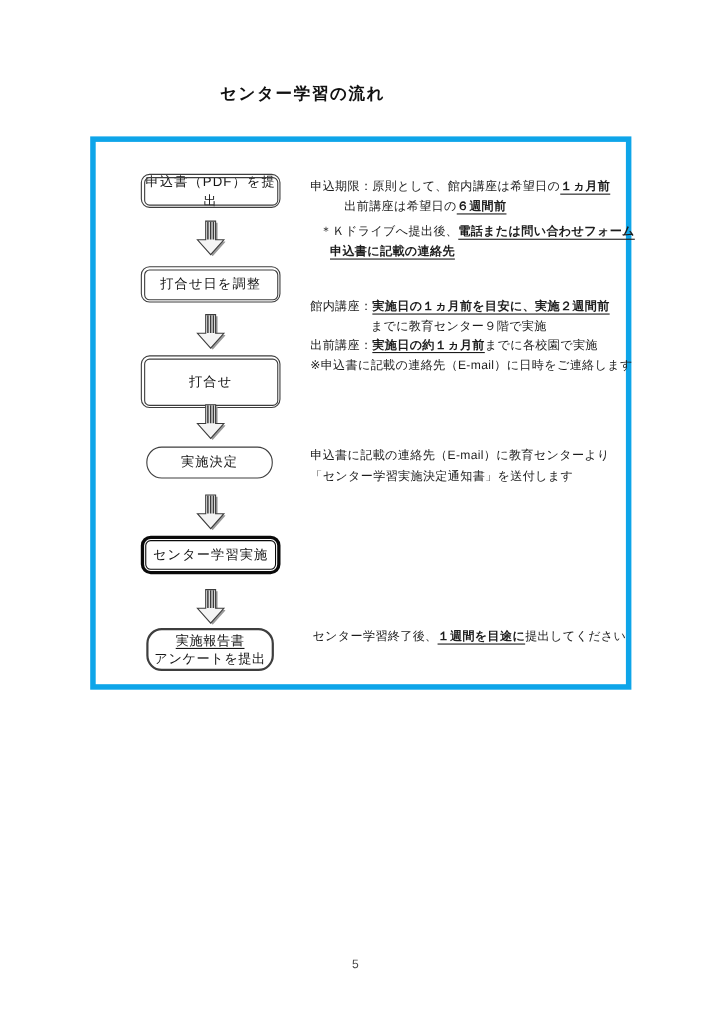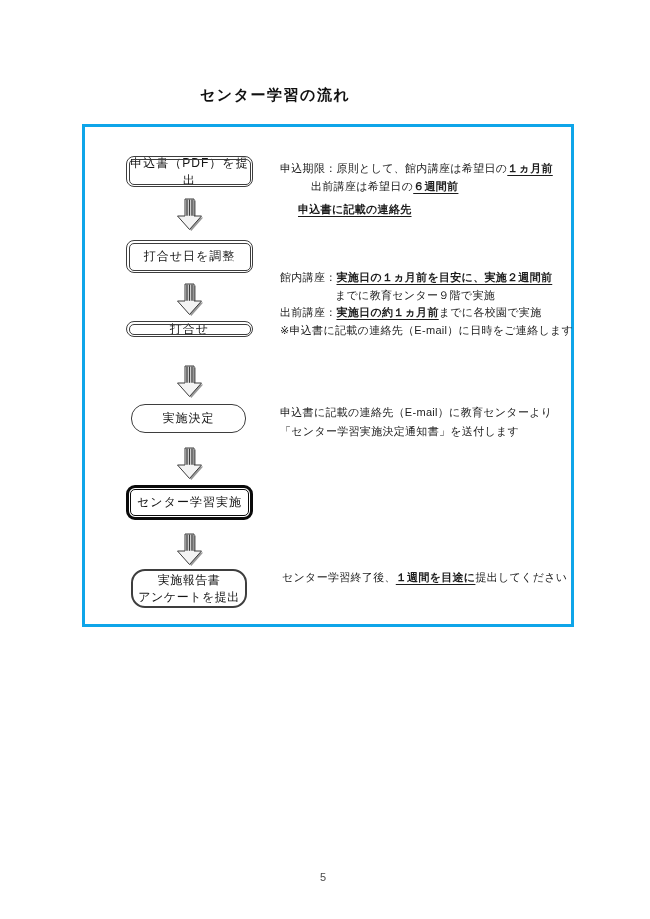--- a/index.html
+++ b/index.html
@@ -5,51 +5,51 @@
   * { margin:0; padding:0; box-sizing:border-box; }
   html,body { width:650px; height:919px; }
   body {
     position:relative;
     background:#ffffff;
     font-family:"Liberation Sans","DejaVu Sans",sans-serif;
     color:#1c1c1c;
     overflow:hidden;
   }
   .page-title {
-    position:absolute; left:200px; top:86px;
+    position:absolute; left:200px; top:76px;
     font-size:15px; font-weight:bold; letter-spacing:1.5px; color:#111;
   }
   .flow-frame {
     position:absolute; left:82px; top:124px; width:492px; height:503px;
-    border:3px solid #0ea5e9; background:#fff;
+    border:5px solid #0ea5e9; background:#fff;
   }
   .fbox {
     position:absolute; background:#fff;
     display:flex; flex-direction:column; align-items:center; justify-content:center;
     font-size:12px; letter-spacing:1px; color:#151515; text-align:center;border-radius:14px;
   }
   .rounded { border:1px solid #3e3e3e; border-radius:8px; }
   .rounded::before {
     content:""; position:absolute; inset:1.5px;
     border:1px solid #3e3e3e; border-radius:5px; pointer-events:none;
   }
   .bold-rounded { border:3px solid #0a0a0a; border-radius:9px; }
   .bold-rounded::before {
     content:""; position:absolute; inset:1px;
     border:1px solid #0a0a0a; border-radius:5px; pointer-events:none;
   }
   .rect1 { border:1px solid #3e3e3e; }
   .rect2 { border:2px solid #3e3e3e; }
   .b1 { left:41px; top:29px;  width:127px; height:31px; }
   .b2 { left:41px; top:113px; width:127px; height:33px; }
-  .b3 { left:41px; top:194px; width:127px; height:16px; }
+  .b3 { left:41px; top:194px; width:127px; height:48px; }
   .b4 { left:46px; top:277px; width:115px; height:29px; }
   .b5 { left:41px; top:358px; width:127px; height:35px; }
   .b6 { left:46px; top:442px; width:116px; height:39px; line-height:17px; letter-spacing:0.5px; }
-  .u  { text-underline-offset:2.5px;text-align:right; }
+  .u  { text-decoration:underline; text-underline-offset:2.5px;text-align:right; }
   .arrow { position:absolute; left:91px; width:27px; height:33px; }
   .a1 { top:71px; }  .a2 { top:156px; } .a3 { top:238px; }
   .a4 { top:320px; } .a5 { top:406px; }
   .note {
     position:absolute; font-size:11px; line-height:17.5px;
     color:#1c1c1c; letter-spacing:0.3px; white-space:nowrap;
   }
   .nb1 { left:195px; top:33px; }
   .nb2 { left:204px; top:74px; }
   .nb3 { left:195px; top:142px; }
@@ -135,20 +135,21 @@
     <span class="u">実施報告書</span>
     <span>アンケートを提出</span>
   </div>
 
   <div class="note nb1">
     <div><span>申込期限：原則として、館内講座は希望日の</span><span class="em">１ヵ月前</span></div>
     <div class="ind31"><span>出前講座は希望日の</span><span class="em">６週間前</span></div>
   </div>
 
   <div class="note nb2">
+    <div><span>＊Ｋドライブへ提出後、</span><span class="em">電話または問い合わせフォーム</span></div>
     <div class="ind9"><span class="em">申込書に記載の連絡先</span></div>
   </div>
 
   <div class="note nb3">
     <div><span>館内講座：</span><span class="em">実施日の１ヵ月前を目安に、実施２週間前</span></div>
     <div class="ind55"><span>までに教育センター９階で実施</span></div>
     <div><span>出前講座：</span><span class="em">実施日の約１ヵ月前</span><span>までに各校園で実施</span></div>
     <div><span>※申込書に記載の連絡先（E-mail）に日時をご連絡します</span></div>
   </div>
 

